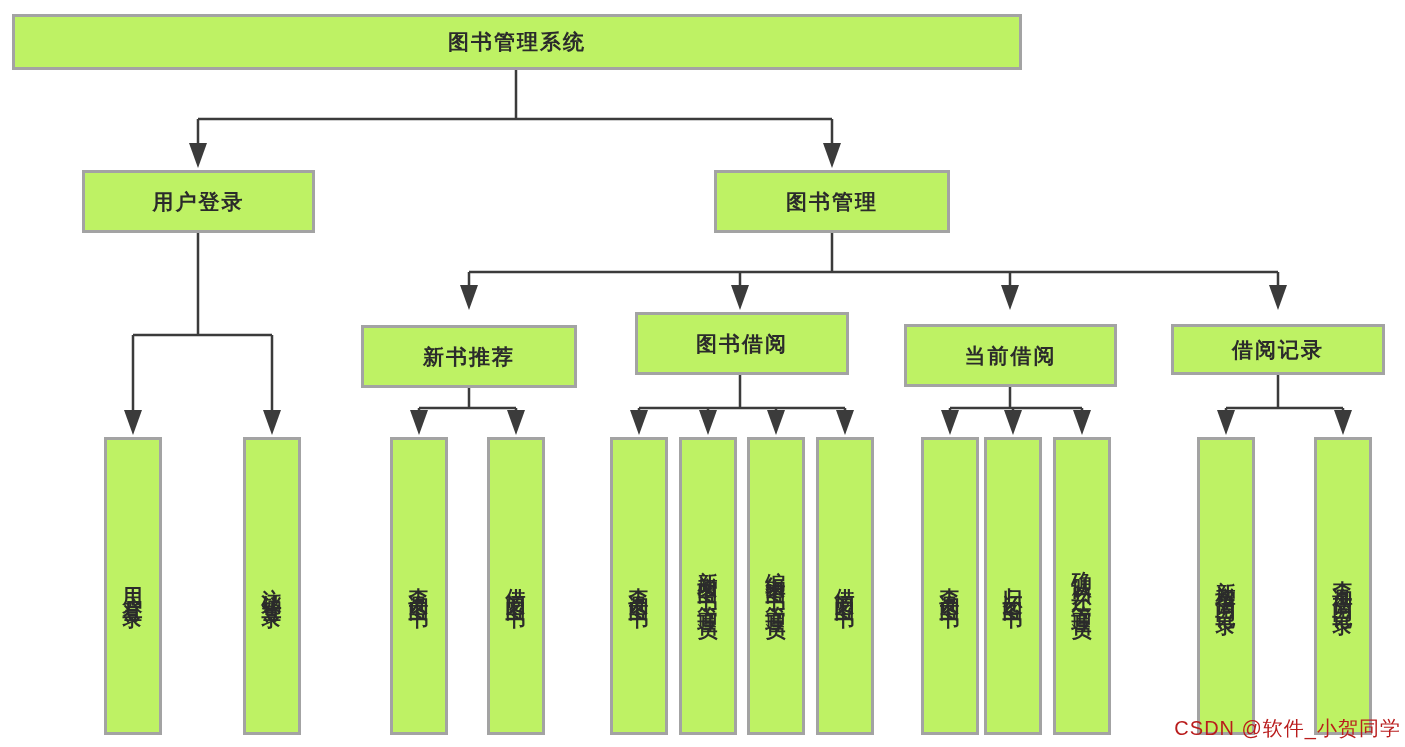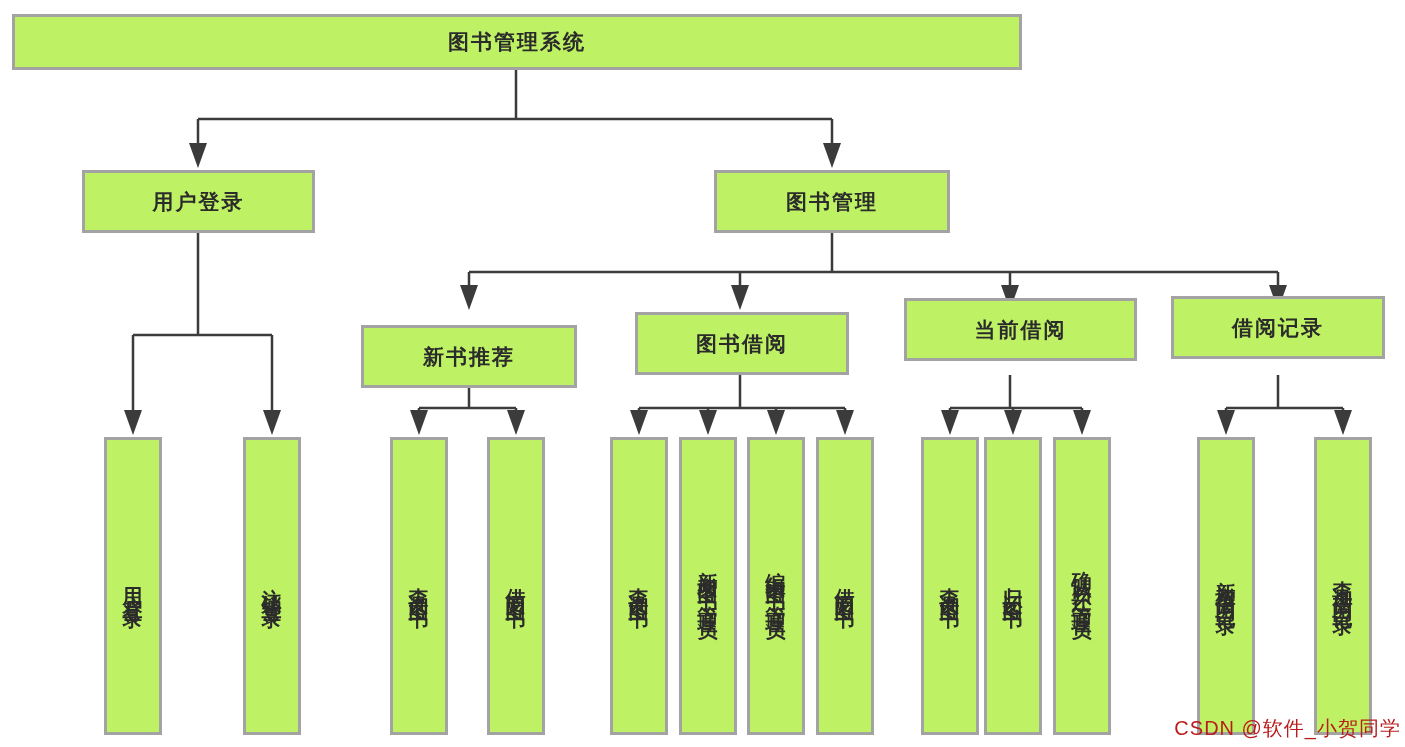--- a/index.html
+++ b/index.html
@@ -66,22 +66,22 @@
     <polygon points="1343,435 1334,410 1352,410" fill="#3b3b3b" stroke="none"></polygon>
   </svg>
 
   <div class="box h" style="left:12px;top:14px;width:1010px;height:56px">图书管理系统</div>
 
   <div class="box h" style="left:82px;top:170px;width:233px;height:63px">用户登录</div>
   <div class="box h" style="left:714px;top:170px;width:236px;height:63px">图书管理</div>
 
   <div class="box h" style="left:361px;top:325px;width:216px;height:63px">新书推荐</div>
   <div class="box h" style="left:635px;top:312px;width:214px;height:63px">图书借阅</div>
-  <div class="box h" style="left:904px;top:298px;width:233px;height:63px">当前借阅</div>
-  <div class="box h" style="left:1171px;top:296px;width:214px;height:63px">借阅记录</div>
+  <div class="box h" style="left:904px;top:324px;width:213px;height:63px">当前借阅</div>
+  <div class="box h" style="left:1171px;top:324px;width:214px;height:51px">借阅记录</div>
 
   <div class="box v" style="left:104px;top:437px;width:58px;height:298px">用户登录</div>
   <div class="box v" style="left:243px;top:437px;width:58px;height:298px">注销登录</div>
 
   <div class="box v" style="left:390px;top:437px;width:58px;height:298px">查询图书</div>
   <div class="box v" style="left:487px;top:437px;width:58px;height:298px">借阅图书</div>
 
   <div class="box v" style="left:610px;top:437px;width:58px;height:298px">查询图书</div>
   <div class="box v" style="left:679px;top:437px;width:58px;height:298px">新增图书（管理员）</div>
   <div class="box v" style="left:747px;top:437px;width:58px;height:298px">编辑图书（管理员）</div>

